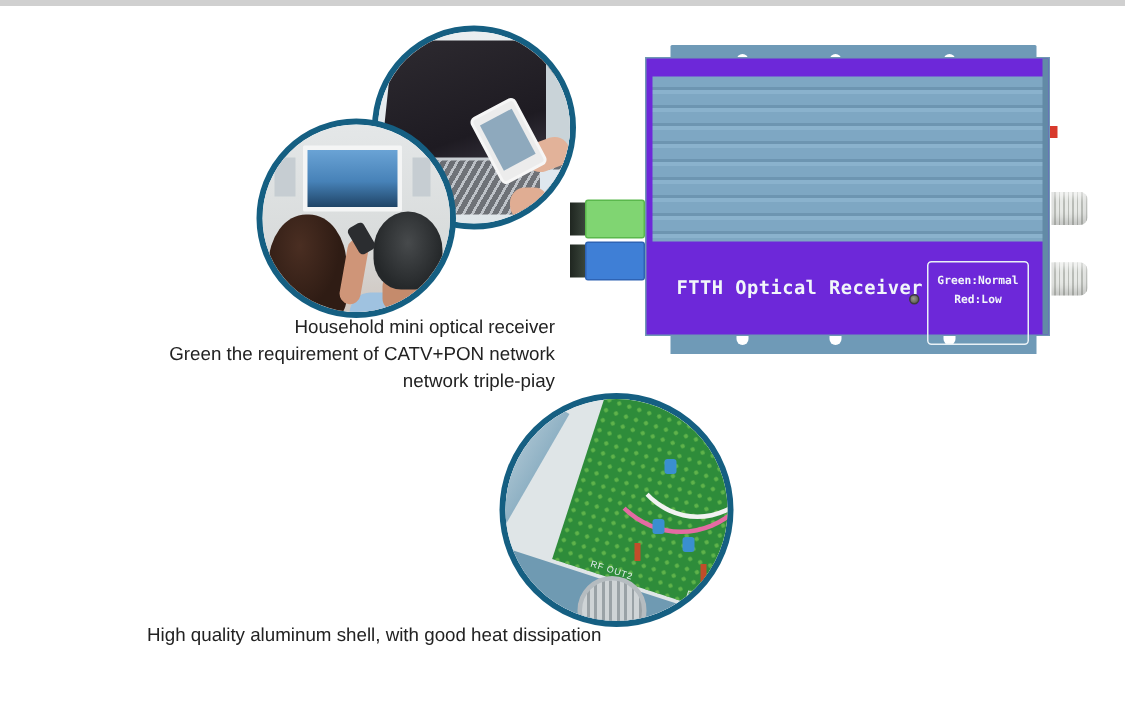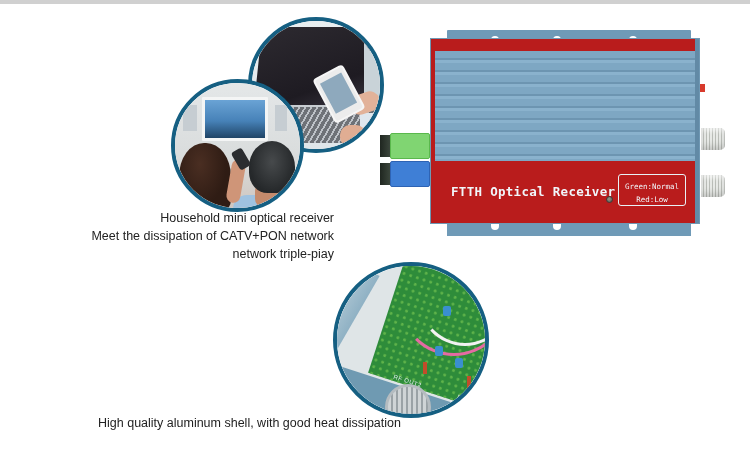--- a/index.html
+++ b/index.html
@@ -50,36 +50,36 @@
   #c-pcb .cap { position: absolute; width: 8px; height: 10px; background: #3a8fcf; border-radius: 2px; }
   #c-pcb .diode { position: absolute; width: 4px; height: 12px; background: #c24d2a; }
   #c-pcb .label { position: absolute; color: #e6eef2; font-size: 6px; font-family: "Liberation Sans", sans-serif; letter-spacing: .5px; transform: rotate(18deg); }
 
   
   .device { position: absolute; left: 428px; top: 30px; width: 280px; height: 220px; }
   .flange { position: absolute; background: #6f9ab7; }
   .flange.top { left: 19px; top: 0px; width: 244px; height: 14px; border-radius: 1px; }
   .flange.bottom { left: 19px; top: 190px; width: 244px; height: 16px; }
   .notch { position: absolute; width: 8px; height: 10px; background: #fff; border-radius: 4px; }
-  .body { position: absolute; left: 2px; top: 8px; width: 270px; height: 186px; background: #b91c1c; border: 1px solid #6f98b4; }
+  .body { position: absolute; left: 2px; top: 8px; width: 270px; height: 186px; background: #6d28d9; border: 1px solid #6f98b4; }
   .ribs { position: absolute; left: 4px; top: 12px; width: 262px; height: 110px; background: repeating-linear-gradient(180deg,#7ea7c3 0 7px,#6d95b1 7px 9px,#8ab2cd 9px 12px); }
   .side-shade { position: absolute; right: 0; top: 0; width: 4px; height: 100%; background: #628aa6; }
   .title { position: absolute; left: 20px; top: 145px; color: #f1f6fa; font-family: "DejaVu Sans Mono", monospace; font-size: 12.5px; font-weight: bold; letter-spacing: .3px; white-space: nowrap; }
   .led { position: absolute; left: 175px; top: 157px; width: 7px; height: 7px; border-radius: 50%; background: radial-gradient(circle at 40% 40%,#9a9a8c,#4d4d44); border: 1px solid #3c3c3a; }
-  .legend { position: absolute; left: 187px; top: 135px; width: 68px; height: 32px; border: 1.5px solid #e9f1f6; border-radius: 3px; color: #f1f6fa; font-family: "DejaVu Sans Mono", monospace; font-size: 7.5px; font-weight: normal; text-align: center; line-height: 13px; padding-top: 5px; }
+  .legend { position: absolute; left: 187px; top: 135px; width: 68px; height: 56px; border: 1.5px solid #e9f1f6; border-radius: 3px; color: #f1f6fa; font-family: "DejaVu Sans Mono", monospace; font-size: 7.5px; font-weight: bold; text-align: center; line-height: 13px; padding-top: 5px; }
   .red-btn { position: absolute; left: 272px; top: 54px; width: 5px; height: 8px; background: #d83a2c; }
   .fconn-out { position: absolute; width: 24px; height: 22px; background: repeating-linear-gradient(90deg,#e7e9e6 0 2px,#b9bcb7 2px 3px); border-radius: 0 5px 5px 0; box-shadow: inset 0 -4px 6px rgba(0,0,0,.15), inset 0 3px 4px rgba(255,255,255,.6); }
   .sc { position: absolute; width: 50px; height: 26px; }
   .sc .cable { position: absolute; left: 0; top: 2px; width: 10px; height: 22px; background: linear-gradient(90deg,#1f2620,#3a453b); }
   .sc .shell { position: absolute; left: 10px; top: 0; width: 40px; height: 26px; border-radius: 2px; }
   .sc.green .shell { background: #80d572; border: 1px solid #5ab84c; }
   .sc.blue .shell { background: #3f7fd6; border: 1px solid #2e63b4; }
 
   .caption { position: absolute; font-size: 12.5px; color: #222; white-space: nowrap; letter-spacing: 0; }
-  .caption.r { text-align: center; right: 416px; }
+  .caption.r { text-align: center; right: 380px; }
 </style>
 </head>
 <body>
 
 <div class="topbar"></div>
 
 <div class="circle" id="c-laptop">
   <div class="bg"></div>
   <div class="screen"></div>
   <div class="bezel-r"></div>
@@ -98,21 +98,21 @@
   <div class="tv"></div>
   <div class="woman"></div>
   <div class="shirt"></div>
   <div class="neck"></div>
   <div class="man"></div>
   <div class="arm"></div>
   <div class="remote"></div>
 </div>
 
 <div class="caption r" style="top:211px;">Household mini optical receiver</div>
-<div class="caption r" style="top:229px;">Meet the dissipation of CATV+PON network</div>
+<div class="caption r" style="top:229px;">Green the requirement of CATV+PON network</div>
 <div class="caption r" style="top:247px;">network triple-piay</div>
 
 <div class="device">
   <div class="sc green" style="left:-48px; top:103px;">
     <div class="cable"></div>
       <div class="shell"></div>
   </div>
   <div class="sc blue" style="left:-48px; top:131px;">
     <div class="cable"></div>
       <div class="shell"></div>

